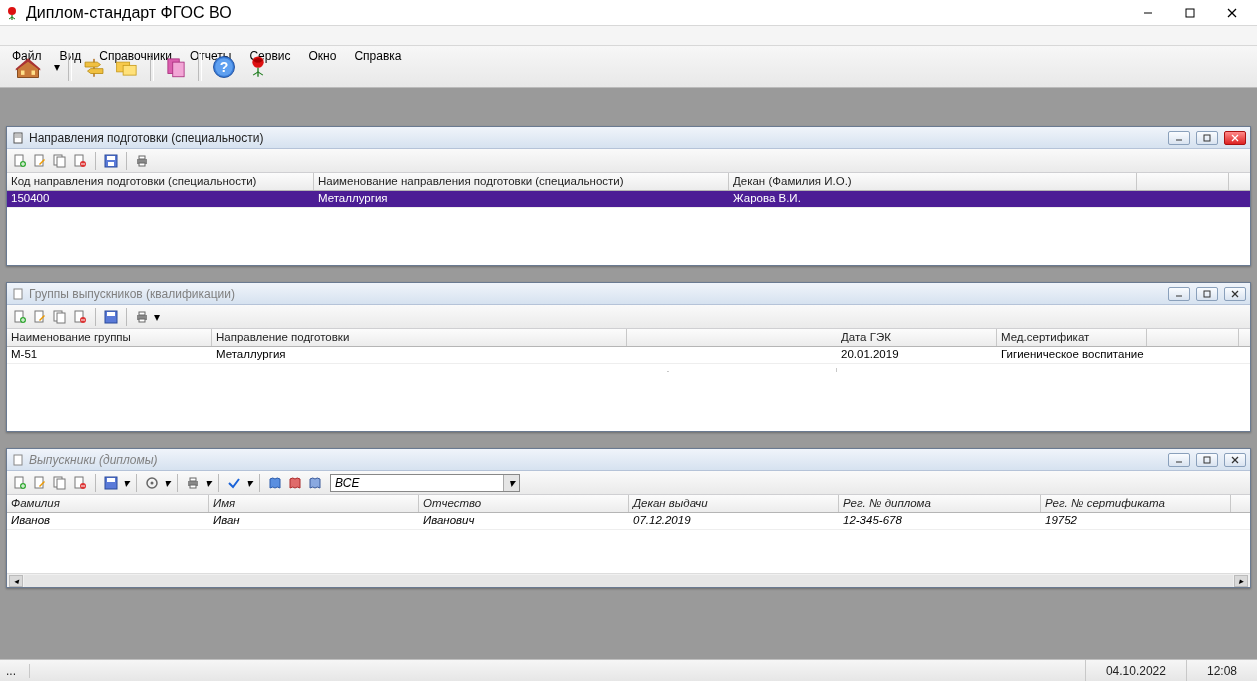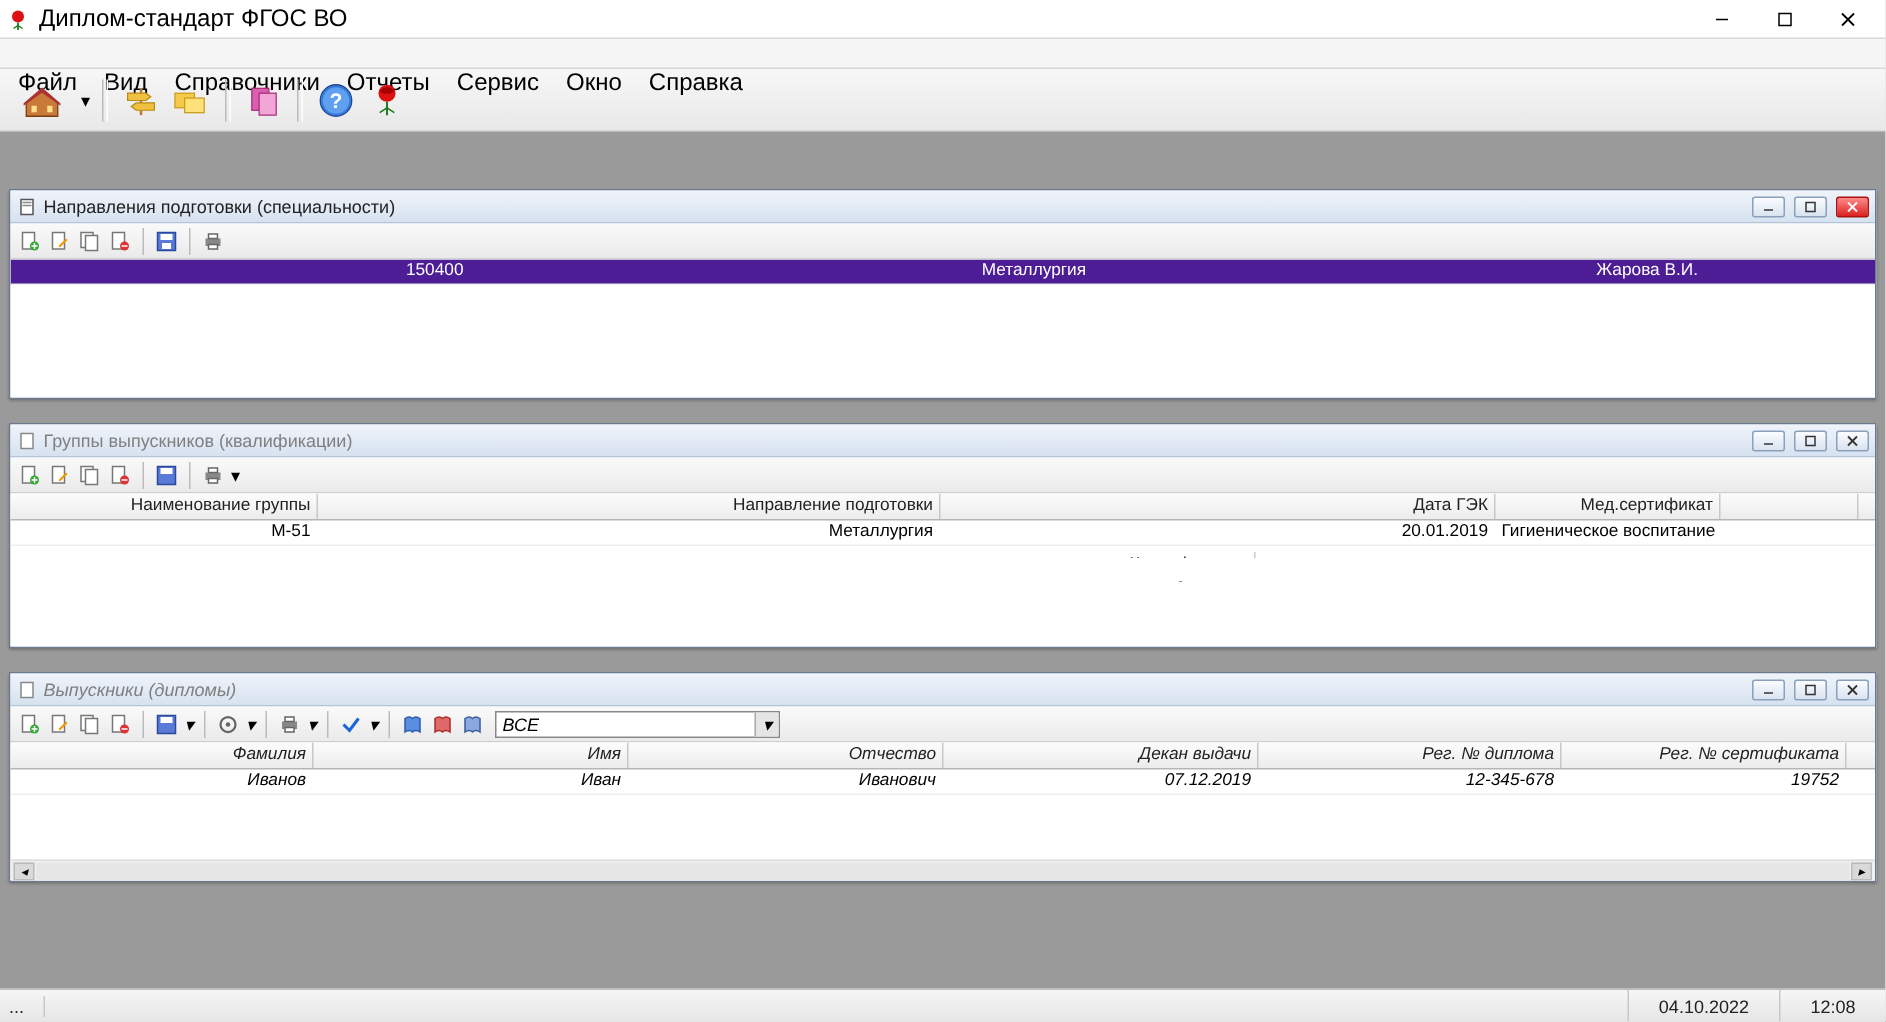--- a/index.html
+++ b/index.html
@@ -42,21 +42,21 @@
   .menubar {
     height: 20px;
     background: #f5f5f5;
     display:flex; align-items:center;
     padding: 0 4px;
     border-bottom:1px solid #d8d8d8;
     gap: 2px;
   }
   .menubar .menu-item {
     padding: 2px 8px;
-    font-size: 16px;
+    font-size: 12px;
     cursor:default;
     margin-top:40px;
   }
 
   
   .main-toolbar {
     height: 42px;
     background: linear-gradient(#f7f7f7,#e8e8e8);
     display:flex; align-items:center;
     padding: 0 6px;
@@ -73,21 +73,20 @@
   .tb-drop { width:10px; display:flex;align-items:center;justify-content:center; }
 
   
   .workspace {
     background: #9a9a9a;
     height: calc(681px - 26px - 20px - 42px - 22px);
     display:flex; flex-direction:column;
     padding: 0;
     gap: 8px;
     position:relative;
-    text-align:right;
   }
   .workspace-inner {
     position:absolute; inset:0;
     overflow:hidden;
   }
   
 
   
   .childwin {
     position:absolute;
@@ -421,20 +420,26 @@
         <span class="ct-sep"></span>
         <div class="ct-btn">
             <svg width="14" height="14" viewBox="0 0 14 14">
               <rect x="2" y="5" width="10" height="5" fill="#888"></rect>
               <rect x="4" y="2" width="6" height="3" fill="#fff" stroke="#666"></rect>
               <rect x="4" y="9" width="6" height="3" fill="#fff" stroke="#666"></rect>
             </svg>
           </div>
       </div>
       <div class="grid">
+        <div class="grid-header">
+          <div class="gh-cell d-c1">Код направления подготовки (специальности)</div>
+          <div class="gh-cell d-c2">Наименование направления подготовки (специальности)</div>
+          <div class="gh-cell d-c3">Декан (Фамилия И.О.)</div>
+          <div class="gh-cell d-c4"></div>
+        </div>
         <div class="grid-body">
           <div class="grid-row selected">
             <div class="gcell d-c1">150400</div>
             <div class="gcell d-c2">Металлургия</div>
             <div class="gcell d-c3">Жарова В.И.</div>
             <div class="gcell d-c4"></div>
           </div>
         </div>
       </div>
     </div>

